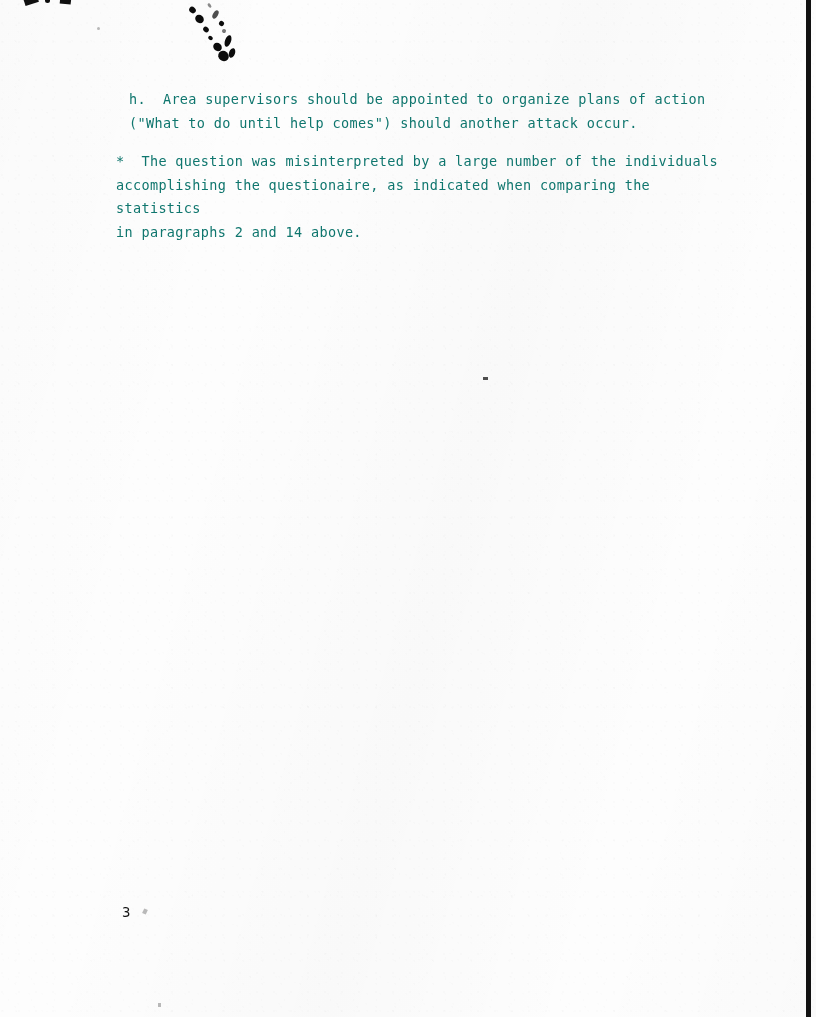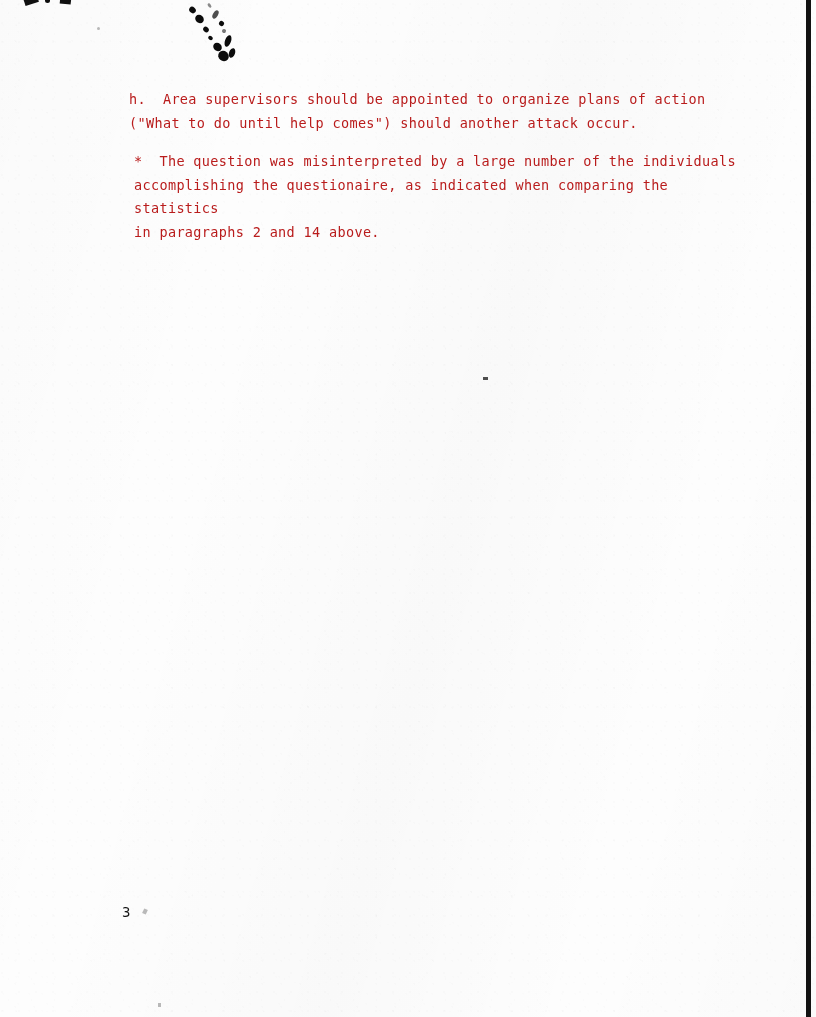--- a/index.html
+++ b/index.html
@@ -55,35 +55,35 @@
     top: 0;
     left: 806px;
     width: 5px;
     height: 1017px;
     background: #121212;
   }
 
   
   .text-block {
     position: absolute;
-    color: #b91c1c;
+    color: #0f766e;
     font-size: 13.5px;
     line-height: 23.5px;
     letter-spacing: .35px;
     white-space: pre-wrap;
   }
 
   #para-h {
     left: 129px;
     top: 88px;
     width: 620px;
   }
 
   #footnote {
-    left: 134px;
+    left: 116px;
     top: 150px;
     width: 625px;
   }
 
   #page-number {
     position: absolute;
     left: 122px;
     top: 904px;
     color: #171717;
     font-size: 14px;

